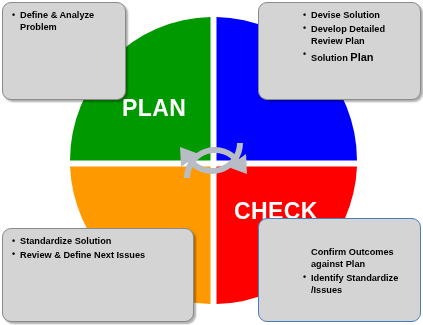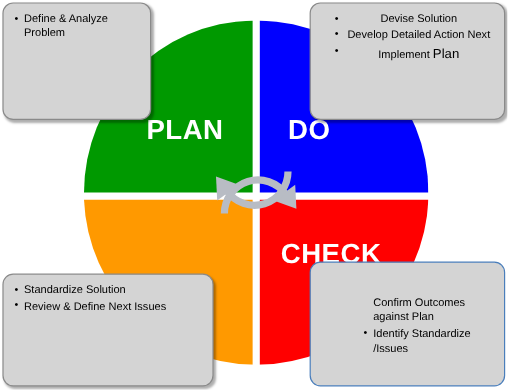--- a/index.html
+++ b/index.html
@@ -21,21 +21,21 @@
   
   .callout {
     position: absolute;
     box-sizing: border-box;
     background: #d4d4d4;
     border: 1px solid #8a8a8a;
     border-radius: 9px;
     box-shadow: 2px 2px 2px rgba(0,0,0,0.32);
     padding: 7px 9px 7px 9px;
     font-size: 9.2px;
-    font-weight: normal;
+    font-weight: bold;
     color: #000000;
     line-height: 1.30;
     z-index: 5;
   }
   .callout.blue-border {
     border: 1px solid #4a7ebb;
     box-shadow: none;
   }
   .callout ul {
     margin: 0;
@@ -59,22 +59,22 @@
   }
   .callout li.nobullet::before {
     content: "";
   }
   .callout .big {
     font-size: 11px;
   }
 
   
   #box-plan  { left: 2px;   top: 2px;    width: 124px; height: 98px; }
-  #box-do    { left: 258px; top: 2px;    width: 163px; height: 98px; text-align: center; padding-left: 20px; }
-  #box-act   { left: 2px;   top: 228px;  width: 176px; height: 94px; }
+  #box-do    { left: 258px; top: 2px;    width: 163px; height: 98px; text-align: left; padding-left: 44px; }
+  #box-act   { left: 2px;   top: 228px;  width: 192px; height: 94px; }
   #box-check { left: 258px; top: 218px;  width: 163px; height: 104px; padding-left: 44px; padding-top: 28px; }
 
   
   #wheel {
     position: absolute;
     left: 70px;
     top: 17px;
     width: 287px;
     height: 287px;
     z-index: 2;
@@ -102,22 +102,22 @@
 
   <div class="callout" id="box-plan">
     <ul>
       <li>Define &amp; Analyze Problem</li>
     </ul>
   </div>
 
   <div class="callout" id="box-do">
     <ul>
       <li>Devise Solution</li>
-      <li>Develop Detailed Action Next</li>
-      <li><span>Implement </span><span class="big">Plan</span></li>
+      <li>Develop Detailed Review Plan</li>
+      <li><span>Solution </span><span class="big">Plan</span></li>
     </ul>
   </div>
 
   <div class="callout" id="box-act">
     <ul>
       <li>Standardize Solution</li>
       <li>Review &amp; Define Next Issues</li>
     </ul>
   </div>
 
@@ -144,16 +144,15 @@
         <path d="M 117 161 A 28 28 0 0 1 168 145" fill="none" stroke="#b8bcc4" stroke-width="6" stroke-linecap="butt"></path>
         <polygon points="176,137 177,157 158,150" fill="#b8bcc4"></polygon>
 
         <path d="M 170 126 A 28 28 0 0 1 119 142" fill="none" stroke="#b8bcc4" stroke-width="6" stroke-linecap="butt"></path>
         <polygon points="111,150 110,130 129,137" fill="#b8bcc4"></polygon>
       </g>
     </svg>
   </div>
 
   <div class="quad-label" id="label-plan">PLAN</div>
-  <div class="quad-label" id="label-do">DO</div>
   <div class="quad-label" id="label-check">CHECK</div>
 
 </div>
 
 </body></html>

